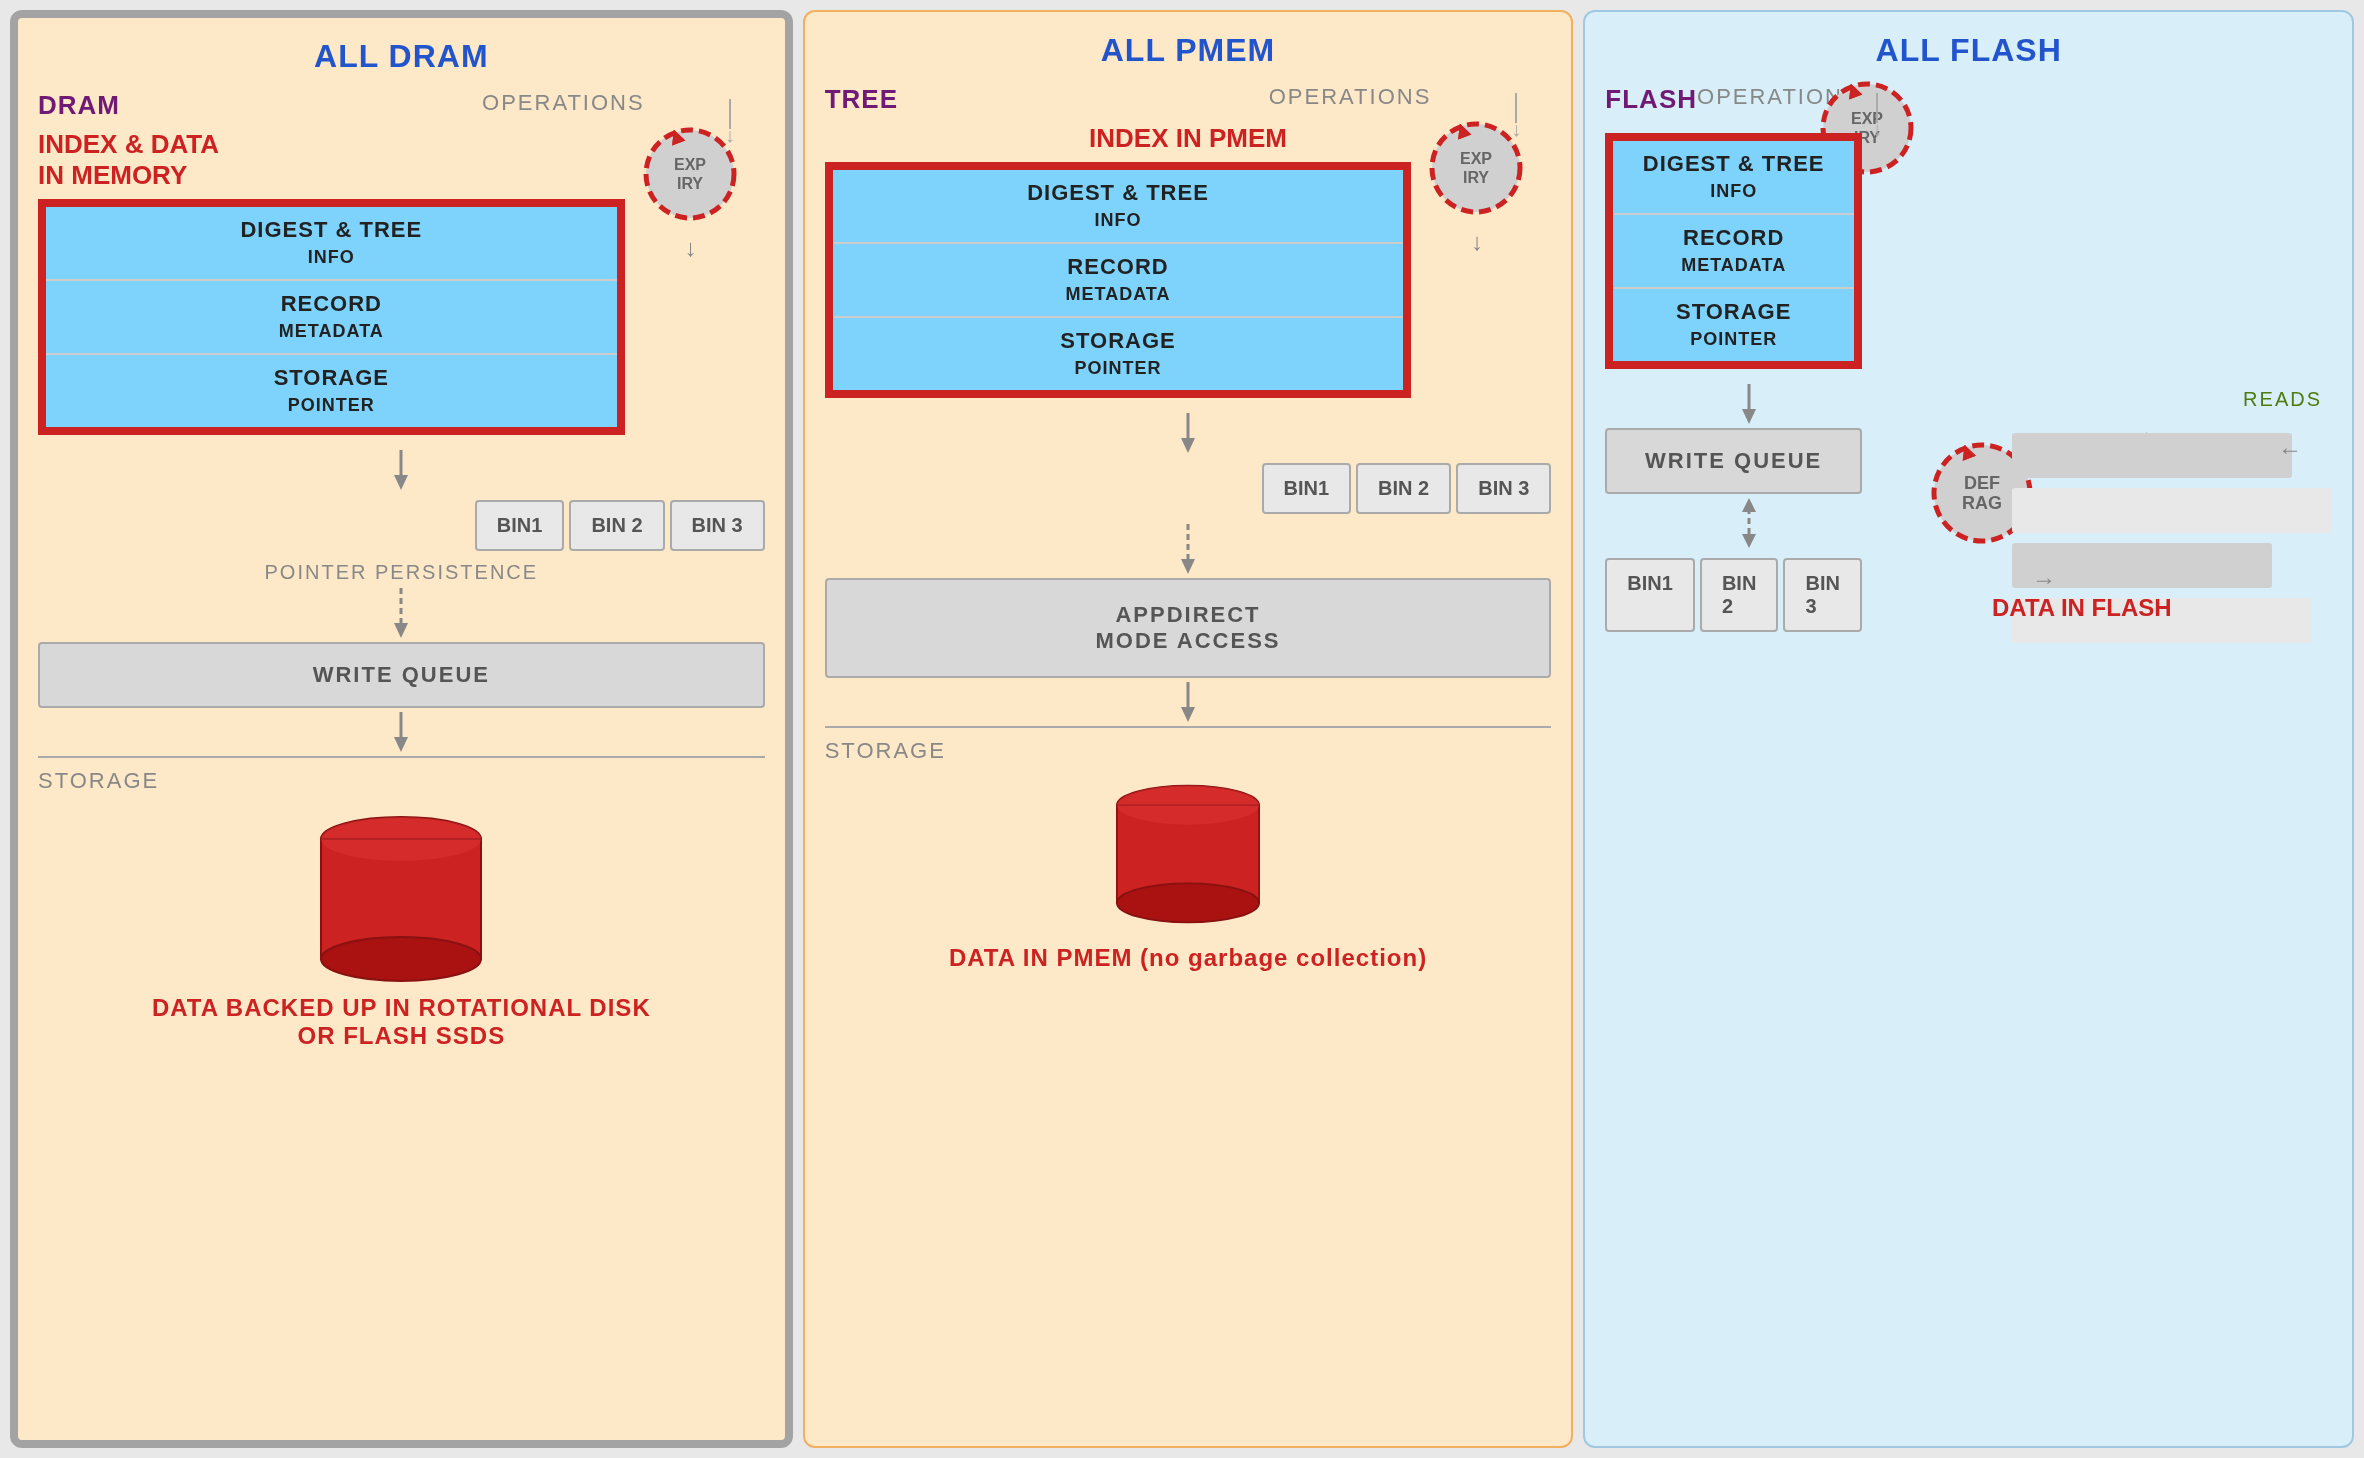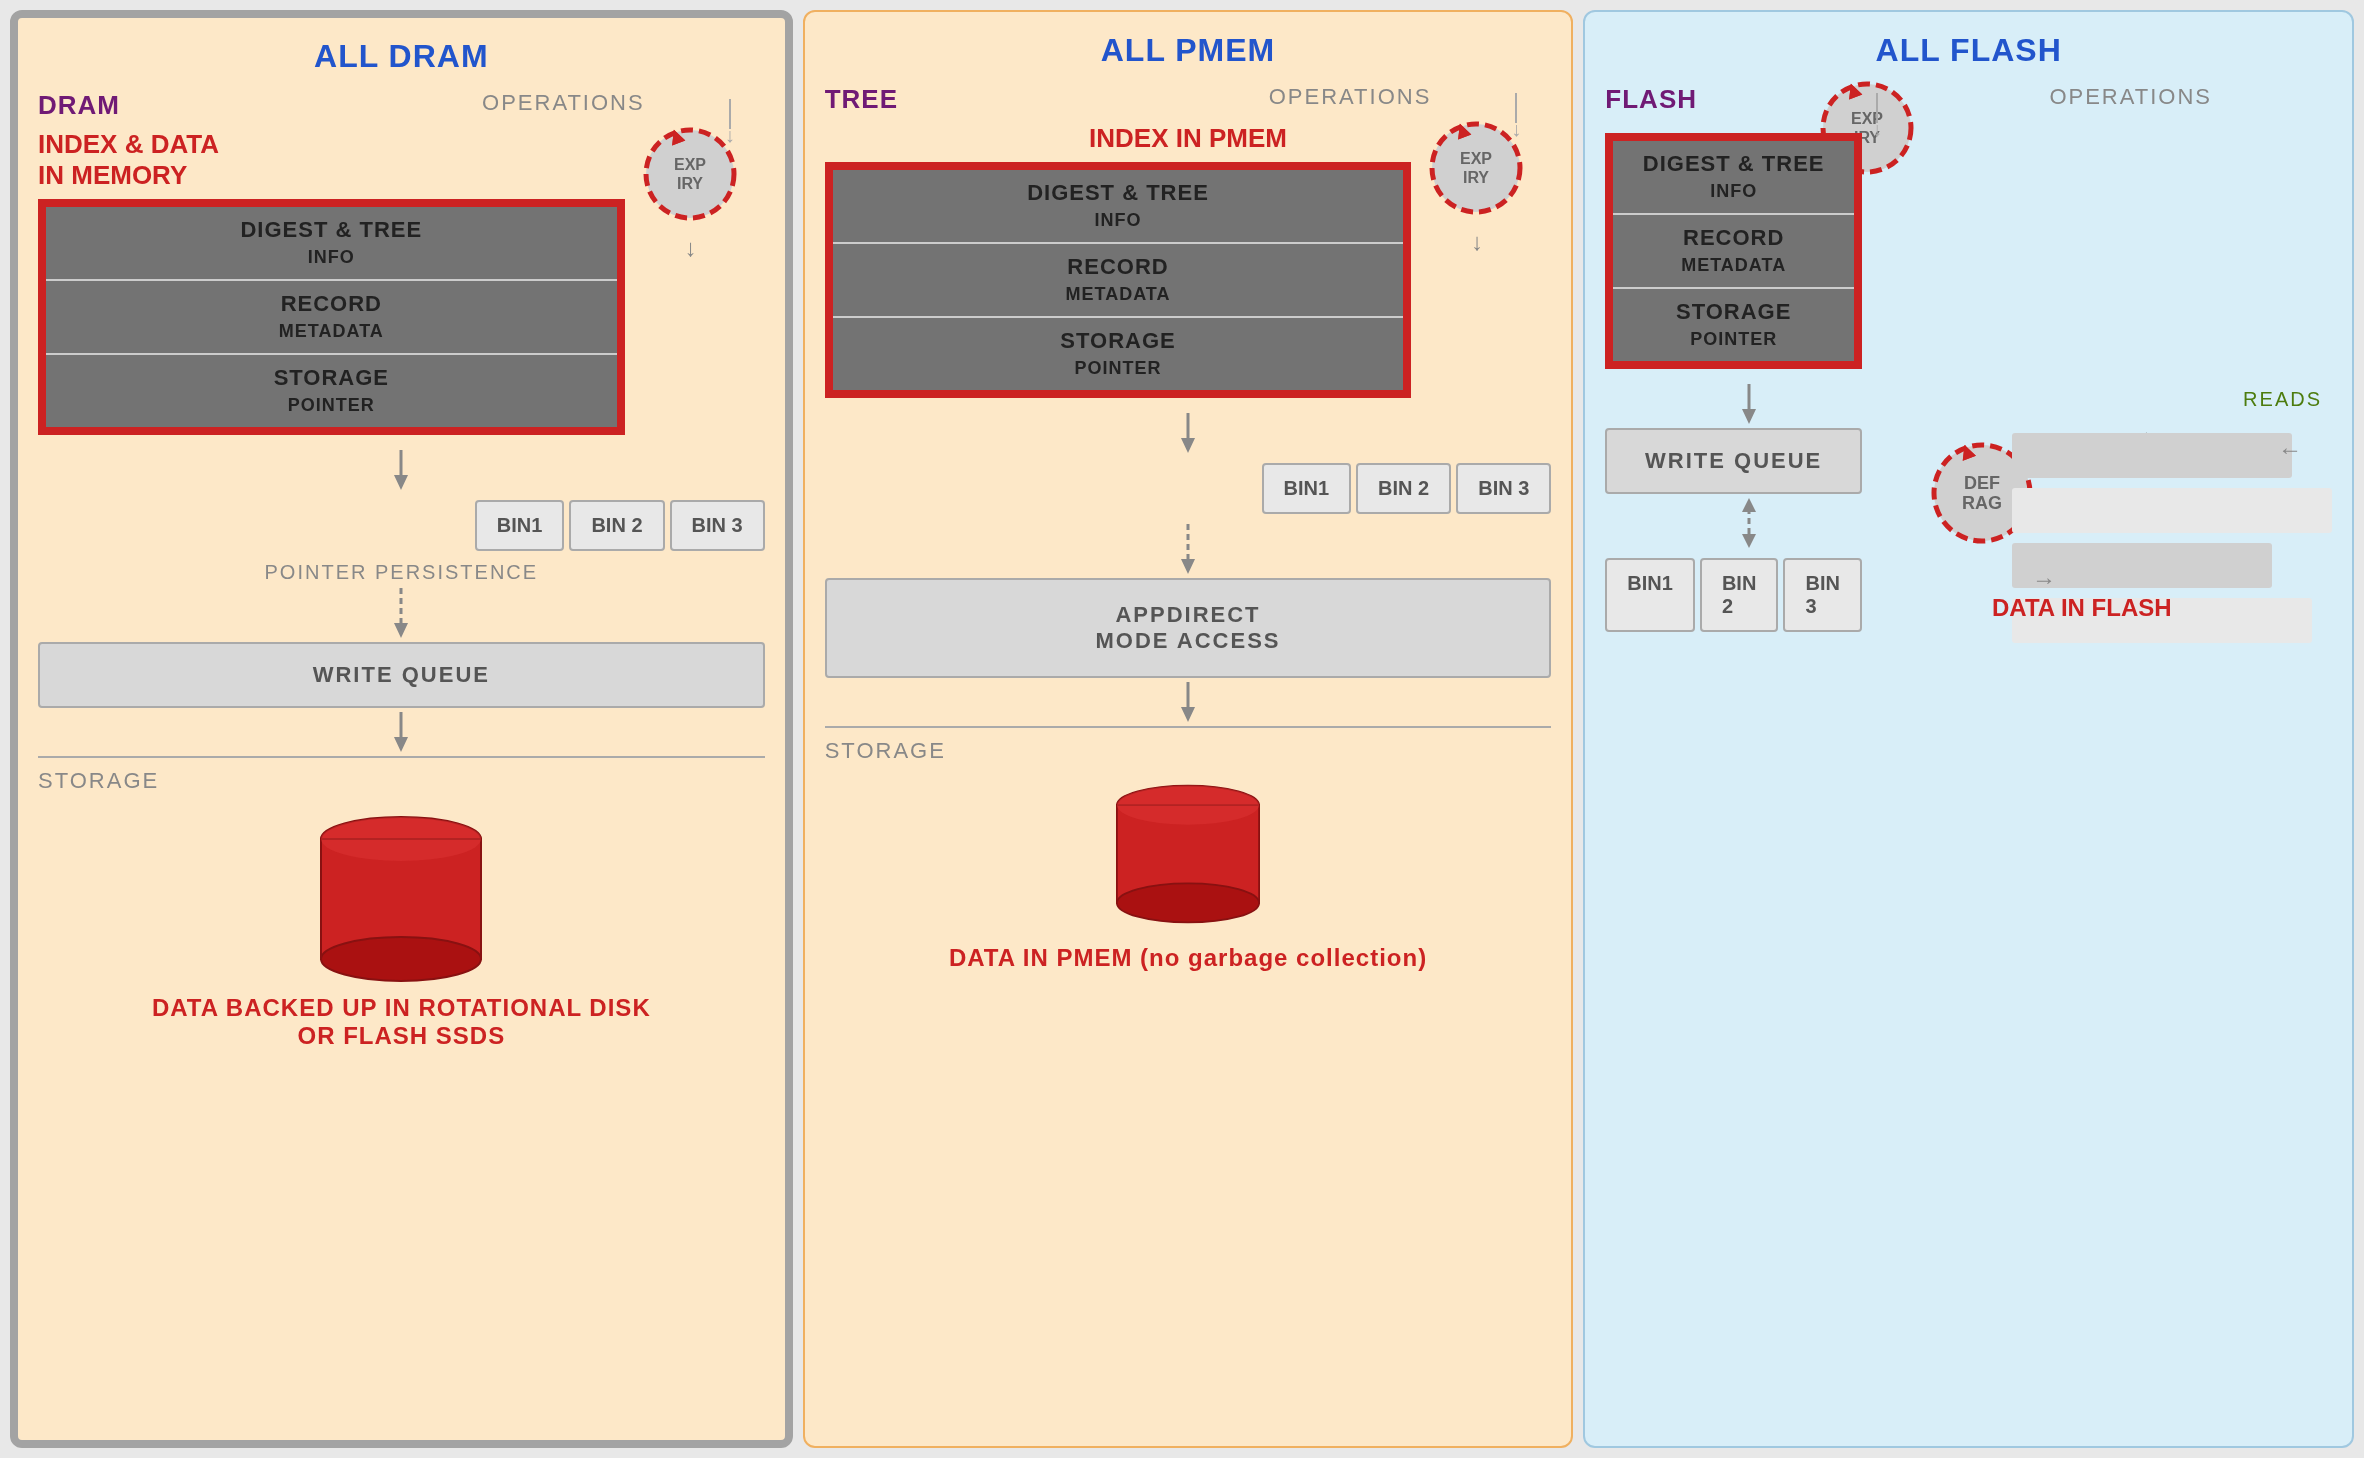--- a/index.html
+++ b/index.html
@@ -66,21 +66,21 @@
     
     .index-box {
       border: 4px solid #cc2222;
       background: #cc2222;
       padding: 4px;
       margin-bottom: 15px;
       position: relative;
     }
 
     .index-row {
-      background: #737373;
+      background: #7dd3fc;
       border-bottom: 2px solid #ccc;
       padding: 10px 15px;
       font-size: 22px;
       font-weight: bold;
       color: #222;
       text-align: center;
       letter-spacing: 1px;
     }
     .index-row:last-child {
       border-bottom: none;
@@ -328,21 +328,21 @@
           <ellipse cx="100" cy="35" rx="80" ry="22" fill="#dd3333" opacity="0.5"></ellipse>
         </svg>
       </div>
       <div class="storage-caption">DATA IN  PMEM (no garbage collection)</div>
     </div>
   </div>
 
   <div class="panel panel-flash">
     <div class="panel-title">ALL FLASH</div>
 
-    <div style="display:flex; justify-content:space-between; margin-bottom:8px;">
+    <div style="display:flex; justify-content:flex-start; margin-bottom:8px;">
       <span class="section-label-red">FLASH</span>
       <span class="section-label" style="margin-right:120px;">OPERATIONS</span>
     </div>
 
     <div style="display:flex; gap:20px;">
 
       <div style="flex:1; position:relative;">
 
         <div style="position:absolute; right:-30px; top:-50px;">
           <svg width="110" height="110" viewBox="0 0 110 110">

